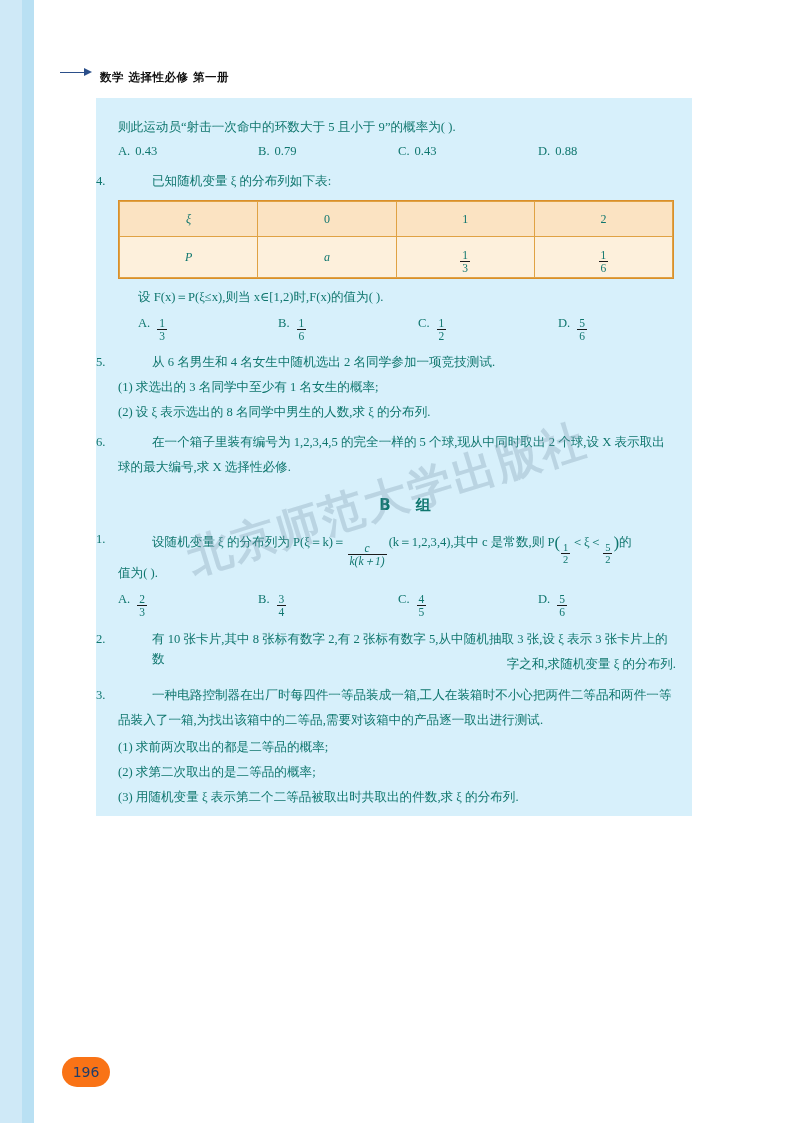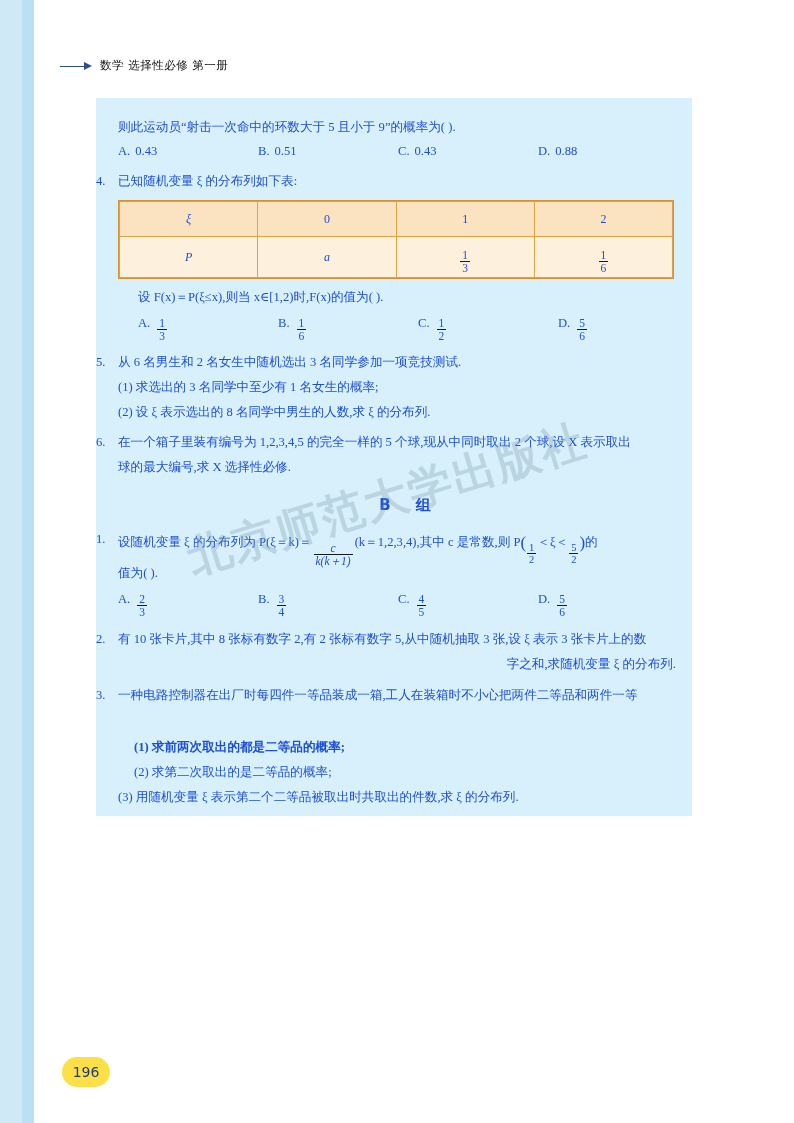--- a/index.html
+++ b/index.html
@@ -56,60 +56,61 @@
     left: 24px; top: 1.5px;
     border-left: 8px solid #2b4f8a;
     border-top: 4px solid transparent;
     border-bottom: 4px solid transparent;
   }
   .header .htitle {
     font-family: "DejaVu Sans", sans-serif;
     font-size: 11.5px;
     color: #111;
     letter-spacing: 0.5px;
-    font-weight: normal;
+    font-weight: bold;
+    margin-top: 12px;
   }
 
   
   .panel {
     position: absolute;
     left: 96px; top: 98px;
     width: 596px;
     height: 718px;
     background: #d7f0fb;
   }
 
   .content {
     position: absolute;
     left: 96px; top: 98px;
     width: 596px;
     height: 796px;
     padding: 0;
     box-sizing: border-box;
     font-size: 12.6px;
-    color: #1d4ed8;
+    color: #0f766e;
     line-height: 1.55;
   }
 
   .row {
     position: absolute;
     box-sizing: border-box;
   }
 
   .q {
     display: flex;
     align-items: flex-start;
   }
   .qnum {
     width: 22px;
     flex: 0 0 22px;
     text-align: left;
     font-family: "Liberation Serif", serif;
   }
-  .qbody { flex: 1 1 auto; }
+  .qbody { flex: 1 1 auto; margin-left: 34px; }
 
   .indent-1 { padding-left: 22px; }
 
   .choices {
     display: flex;
     align-items: flex-start;
   }
   .choice {
     display: flex;
     align-items: baseline;
@@ -191,21 +192,21 @@
   }
 
   
   .pagenum {
     position: absolute;
     left: 62px;
     top: 1057px;
     width: 48px;
     height: 30px;
     border-radius: 15px;
-    background: #fde047;
+    background: #f97316;
     color: #1f3d6b;
     font-family: "DejaVu Sans", sans-serif;
     font-size: 14px;
     display: flex;
     align-items: center;
     justify-content: center;
     text-align: right;
   }
 
   .paren-big {
@@ -231,21 +232,21 @@
 
   <div class="row" style="left:22px; top:20px; width:560px;">则此运动员“射击一次命中的环数大于 5 且小于 9”的概率为(      ).</div>
 
   <div class="row choices" style="left:22px; top:44px; width:560px;">
     <div class="choice" style="width:140px;">
       <span>A.</span>
       <span>0.43</span>
     </div>
     <div class="choice" style="width:140px;">
       <span>B.</span>
-      <span>0.51</span>
+      <span>0.79</span>
     </div>
     <div class="choice" style="width:140px;">
       <span>C.</span>
       <span>0.43</span>
     </div>
     <div class="choice" style="width:130px;">
       <span>D.</span>
       <span>0.88</span>
     </div>
   </div>
@@ -312,21 +313,21 @@
       <span>D.</span>
       <span class="frac">
         <span class="num">5</span>
         <span class="den">6</span>
       </span>
     </div>
   </div>
 
   <div class="row q" style="left:0px; top:255px; width:580px;">
     <div class="qnum">5.</div>
-    <div class="qbody">从 6 名男生和 2 名女生中随机选出 3 名同学参加一项竞技测试.</div>
+    <div class="qbody">从 6 名男生和 4 名女生中随机选出 2 名同学参加一项竞技测试.</div>
   </div>
   <div class="row indent-1" style="left:0px; top:280px; width:580px;">(1) 求选出的 3 名同学中至少有 1 名女生的概率;</div>
   <div class="row indent-1" style="left:0px; top:305px; width:580px;">(2) 设 ξ 表示选出的 8 名同学中男生的人数,求 ξ 的分布列.</div>
 
   <div class="row q" style="left:0px; top:335px; width:580px;">
     <div class="qnum">6.</div>
     <div class="qbody">在一个箱子里装有编号为 1,2,3,4,5 的完全一样的 5 个球,现从中同时取出 2 个球,设 X 表示取出</div>
   </div>
   <div class="row indent-1" style="left:0px; top:360px; width:580px;">球的最大编号,求 X 选择性必修.</div>
 
@@ -383,21 +384,22 @@
   <div class="row q" style="left:0px; top:532px; width:580px;">
     <div class="qnum">2.</div>
     <div class="qbody">有 10 张卡片,其中 8 张标有数字 2,有 2 张标有数字 5,从中随机抽取 3 张,设 ξ 表示 3 张卡片上的数</div>
   </div>
   <div class="row indent-1" style="left:0px; top:557px; width:580px;text-align:right;">字之和,求随机变量 ξ 的分布列.</div>
 
   <div class="row q" style="left:0px; top:588px; width:580px;">
     <div class="qnum">3.</div>
     <div class="qbody">一种电路控制器在出厂时每四件一等品装成一箱,工人在装箱时不小心把两件二等品和两件一等</div>
   </div>
-  <div class="row indent-1" style="left:16px; top:640px; width:580px;font-weight:bold;">(1) 求前两次取出的都是二等品的概率;</div>
-  <div class="row indent-1" style="left:16px; top:665px; width:580px;">(2) 求第二次取出的是二等品的概率;</div>
+  <div class="row indent-1" style="left:0px; top:613px; width:580px;">品装入了一箱,为找出该箱中的二等品,需要对该箱中的产品逐一取出进行测试.</div>
+  <div class="row indent-1" style="left:0px; top:640px; width:580px;">(1) 求前两次取出的都是二等品的概率;</div>
+  <div class="row indent-1" style="left:0px; top:665px; width:580px;">(2) 求第二次取出的是二等品的概率;</div>
   <div class="row indent-1" style="left:0px; top:690px; width:580px;">(3) 用随机变量 ξ 表示第二个二等品被取出时共取出的件数,求 ξ 的分布列.</div>
 
 </div>
 
 <div class="watermark">北京师范大学出版社</div>
 
 <div class="pagenum">196</div>
 
 </body></html>

